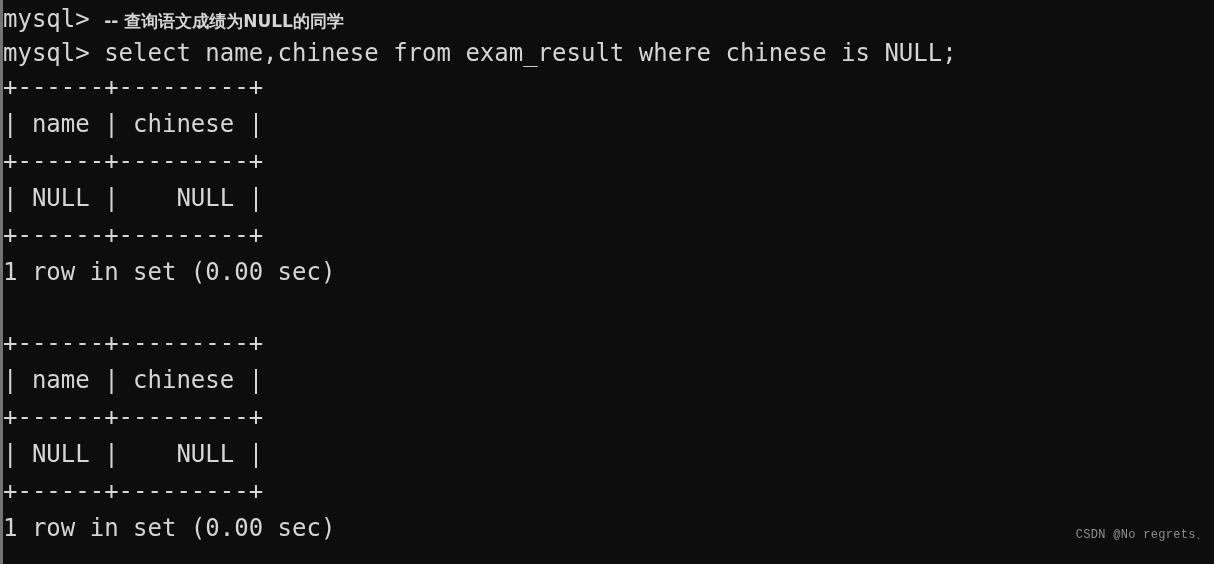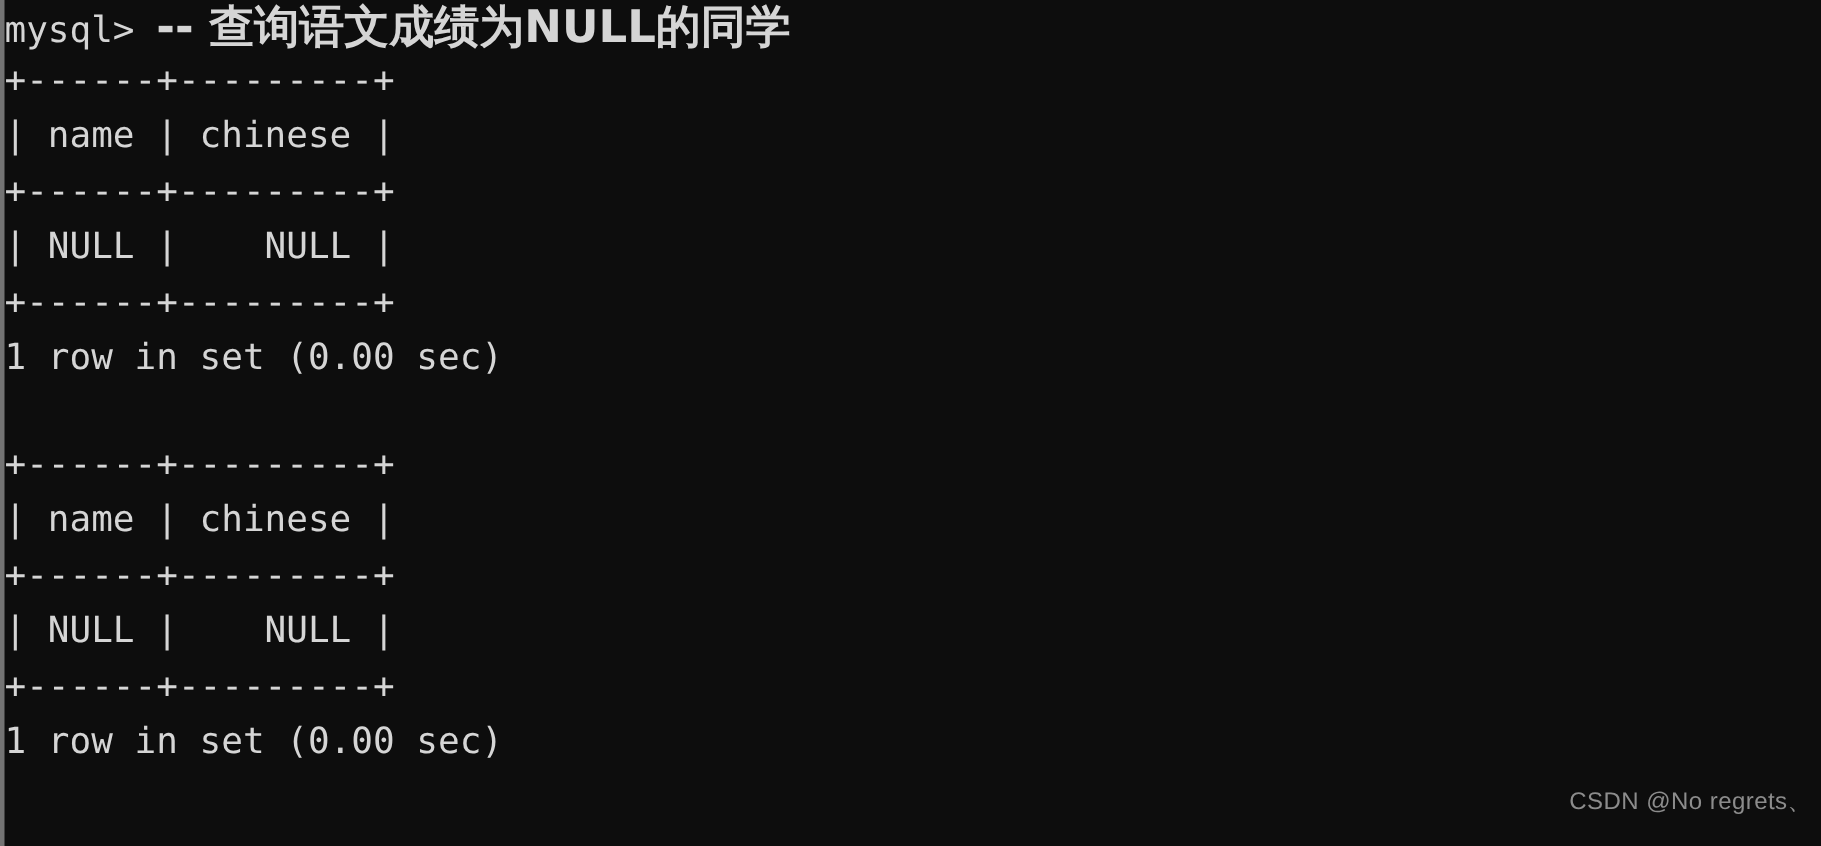--- a/index.html
+++ b/index.html
@@ -44,43 +44,44 @@
   }
 
   
   .line.tall { height: 40px; line-height: 40px; }
 
   .line.blank { height: 34px; }
 
   .cjk {
     font-family: "DejaVu Sans", "Liberation Sans", sans-serif;
     font-weight: bold;
-    font-size: 30px;
+    font-size: 17px;
   }
 
   #watermark {
     position: absolute;
     right: 6px;
     bottom: 12px;
-    font-family: Liberation Sans, sans-serif;
-    font-size: 16px;
+    font-family: Liberation Mono, monospace;
+    font-size: 12px;
     color: #8c8c8c;
     letter-spacing: 0.3px;
     white-space: pre;
   }
 </style>
 </head>
 <body>
 
 <div id="terminal">
 
   <div id="left-edge"></div>
 
   <div class="line"><span>mysql&gt; </span><span class="cjk">-- 查询语文成绩为NULL的同学</span></div>
 
+  <div class="line"><span>mysql&gt; select name,chinese from exam_result where chinese is NULL;</span></div>
 
   <div class="line">+------+---------+</div>
   <div class="line tall">| name | chinese |</div>
   <div class="line">+------+---------+</div>
   <div class="line tall">| NULL |    NULL |</div>
   <div class="line">+------+---------+</div>
   <div class="line tall">1 row in set (0.00 sec)</div>
 
   <div class="line blank">&nbsp;</div>
 

